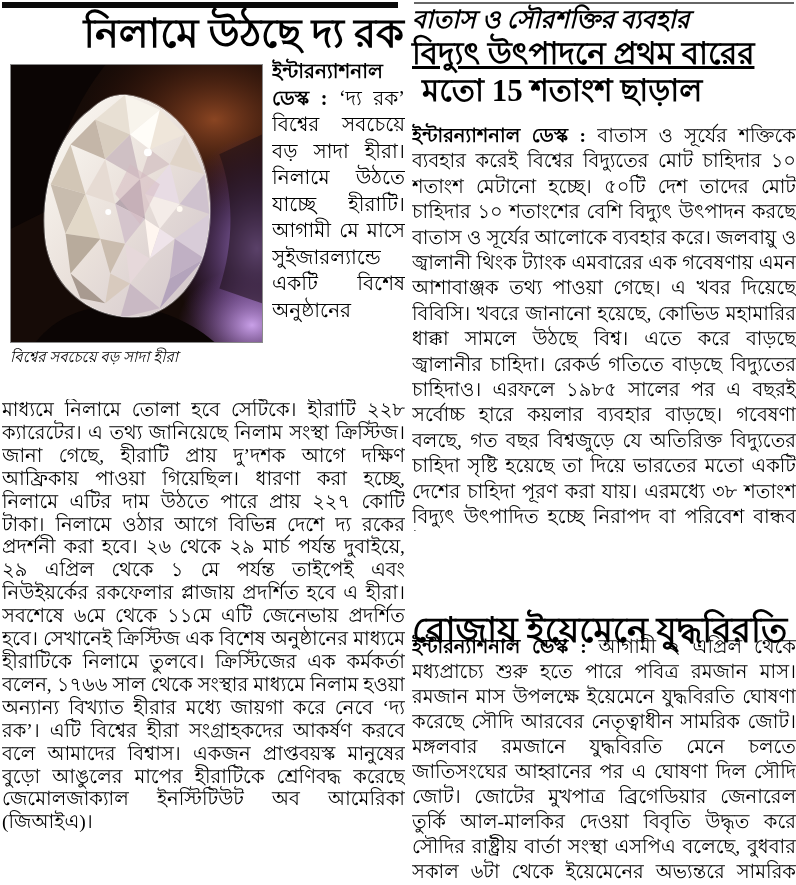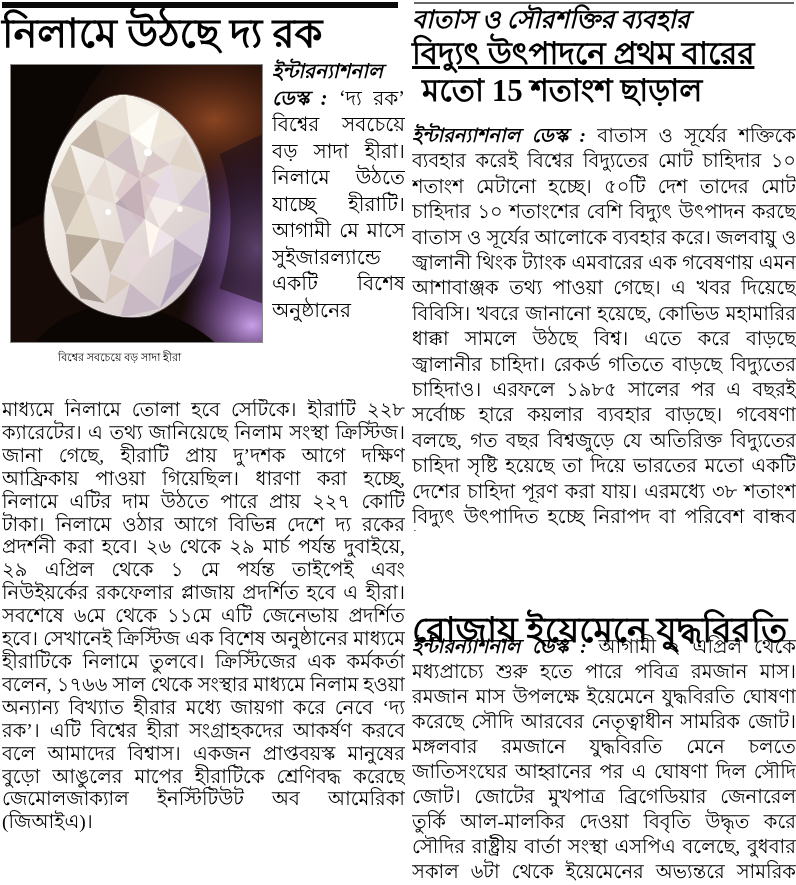--- a/index.html
+++ b/index.html
@@ -4,47 +4,47 @@
 <style>
   * { margin:0; padding:0; box-sizing:border-box; }
   html,body { width:796px; height:885px; background:#ffffff; overflow:hidden; }
   body { font-family:"Liberation Serif","DejaVu Serif",serif; color:#000; }
   .page { position:relative; width:796px; height:885px; background:#fff; }
 
   
   .col-left { position:absolute; left:0; top:0; width:406px; height:885px; }
   .rule-thick { position:absolute; left:2px; top:2px; width:396px; height:6px; background:#0a0a0a; }
   .hl-main { position:absolute; left:2px; top:11px; width:402px;
-             font-size:40px; line-height:46px; font-weight:bold; white-space:nowrap; }
+             font-size:40px; line-height:46px; font-weight:bold; white-space:nowrap;text-align:right; }
   .photo { position:absolute; left:10px; top:64px; width:253px; height:279px;
            border:1px solid #8a8a8a; overflow:hidden; background:#160b07; }
   .photo svg { display:block; width:100%; height:100%; }
   .lead-col { position:absolute; left:272px; top:58px; width:133px; height:320px;
               font-size:20px; line-height:26.5px; text-align:justify; overflow:hidden; }
   .caption { position:absolute; left:10px; top:347px; width:255px;
-             font-size:11px; line-height:20px;margin-left:48px; }
+             font-size:15px; font-style:italic; line-height:20px; }
   .body-left { position:absolute; left:2px; top:399px; width:403px; height:504px;
                font-size:19.5px; line-height:22.9px; text-align:justify; overflow:hidden; }
 
   
   .col-right { position:absolute; left:412px; top:0; width:384px; height:665px; }
   .rule-thin { position:absolute; left:2px; top:2px; width:380px; height:2px; background:#666; }
   .kicker { position:absolute; left:0; top:5px; width:384px;
             font-size:25px; line-height:30px; font-style:italic; font-weight:bold; white-space:nowrap; }
   .hl-elec { position:absolute; left:0; top:35px; width:384px; font-weight:bold; }
   .hl-elec .l1 { display:block; font-size:31px; line-height:37px;text-decoration:underline; }
   .hl-elec .l2 { display:block; font-size:31px; line-height:37px; padding-left:10px; }
   .body-elec { position:absolute; left:0; top:123px; width:384px; height:408px;
                font-size:19.5px; line-height:25.4px; text-align:justify; overflow:hidden; }
   .hl-yemen { position:absolute; left:0; top:572px; width:384px; font-weight:bold;margin-top:36px; }
   .hl-yemen .l1, .hl-yemen .l2 { display:block; font-size:35px; line-height:45px; }
   .body-yemen { position:absolute; left:0; top:634px; width:384px; height:250px;
                 font-size:19.5px; line-height:25.0px; text-align:justify; overflow:hidden; }
 
-  .dateline { font-weight:bold; font-style:italic; }
+  .dateline { font-weight:bold; }
 </style>
 </head>
 <body>
 
 <div class="page">
 
   <div class="col-left">
     <div class="rule-thick"></div>
 
     <h1 class="hl-main">নিলামে উঠছে দ্য রক</h1>

